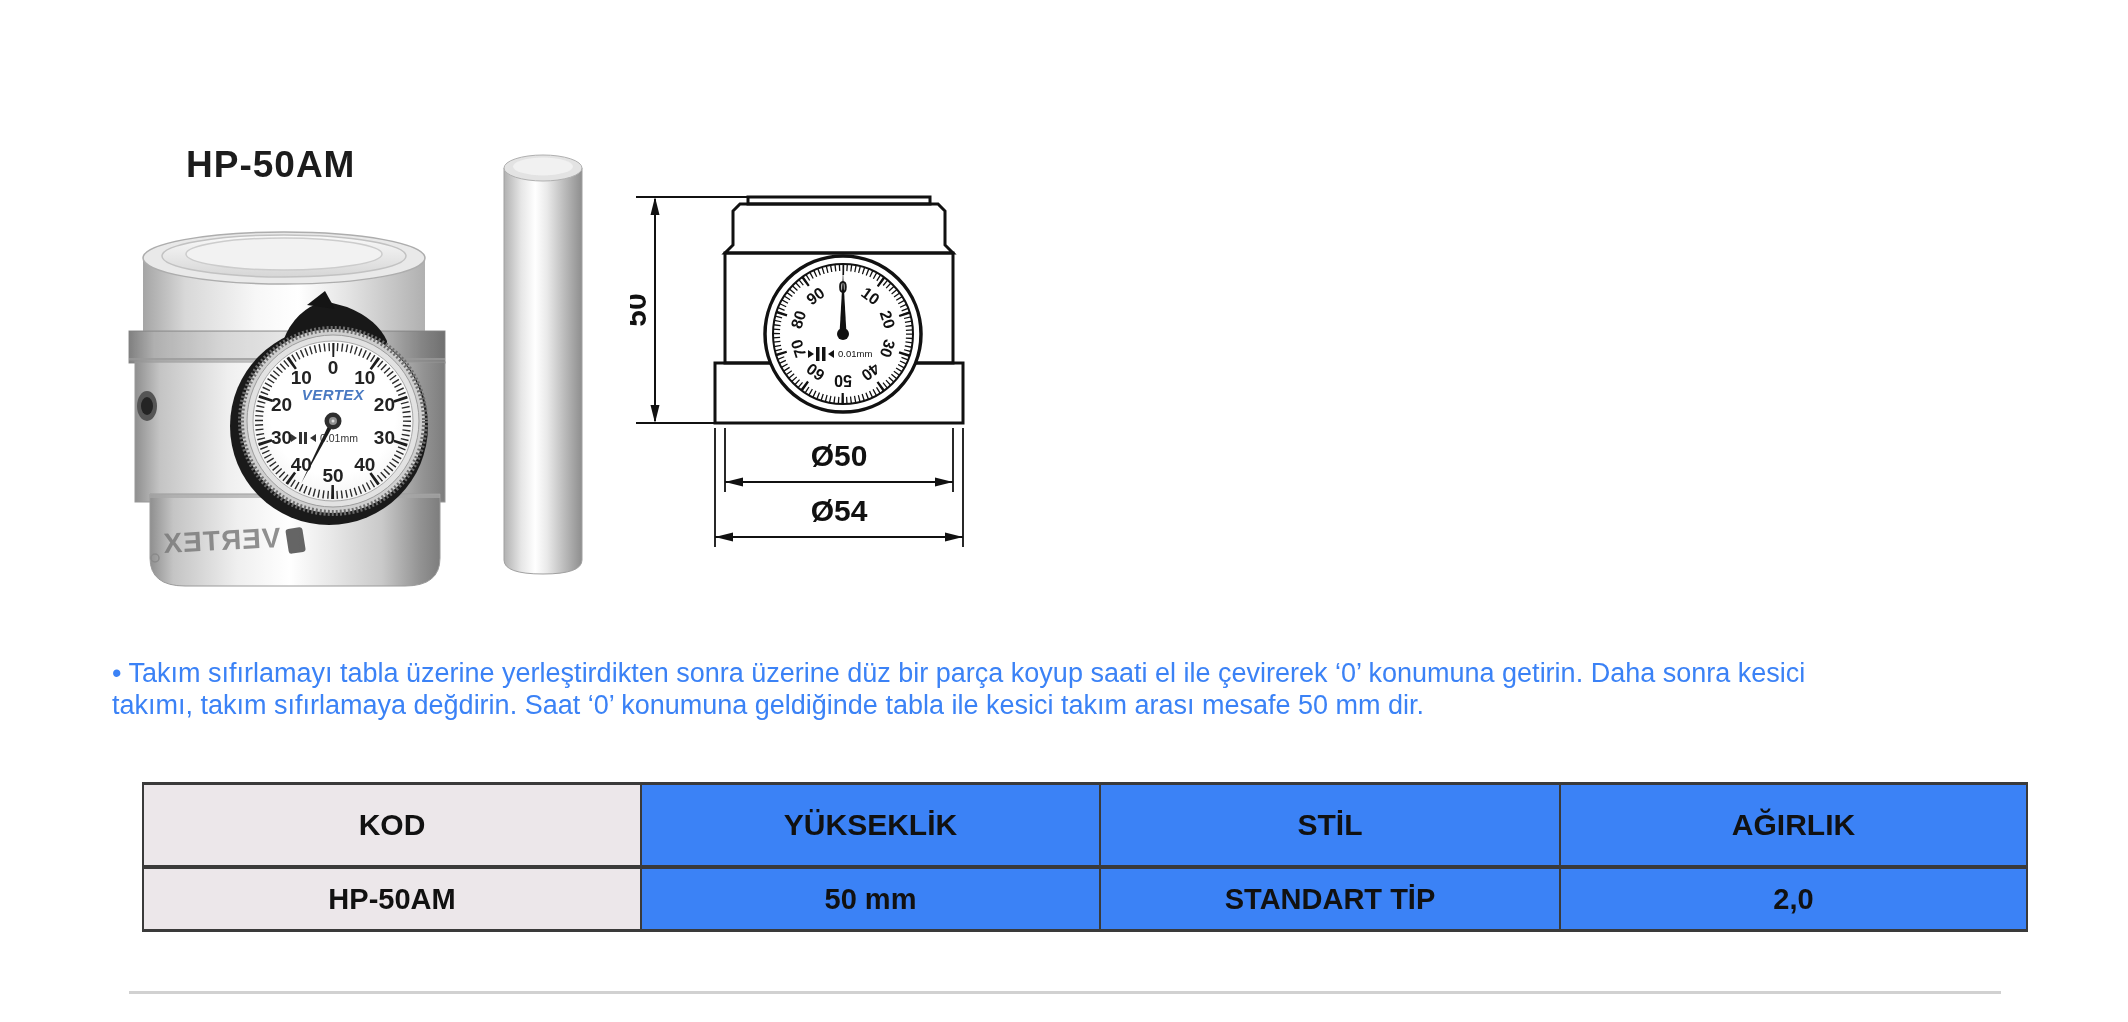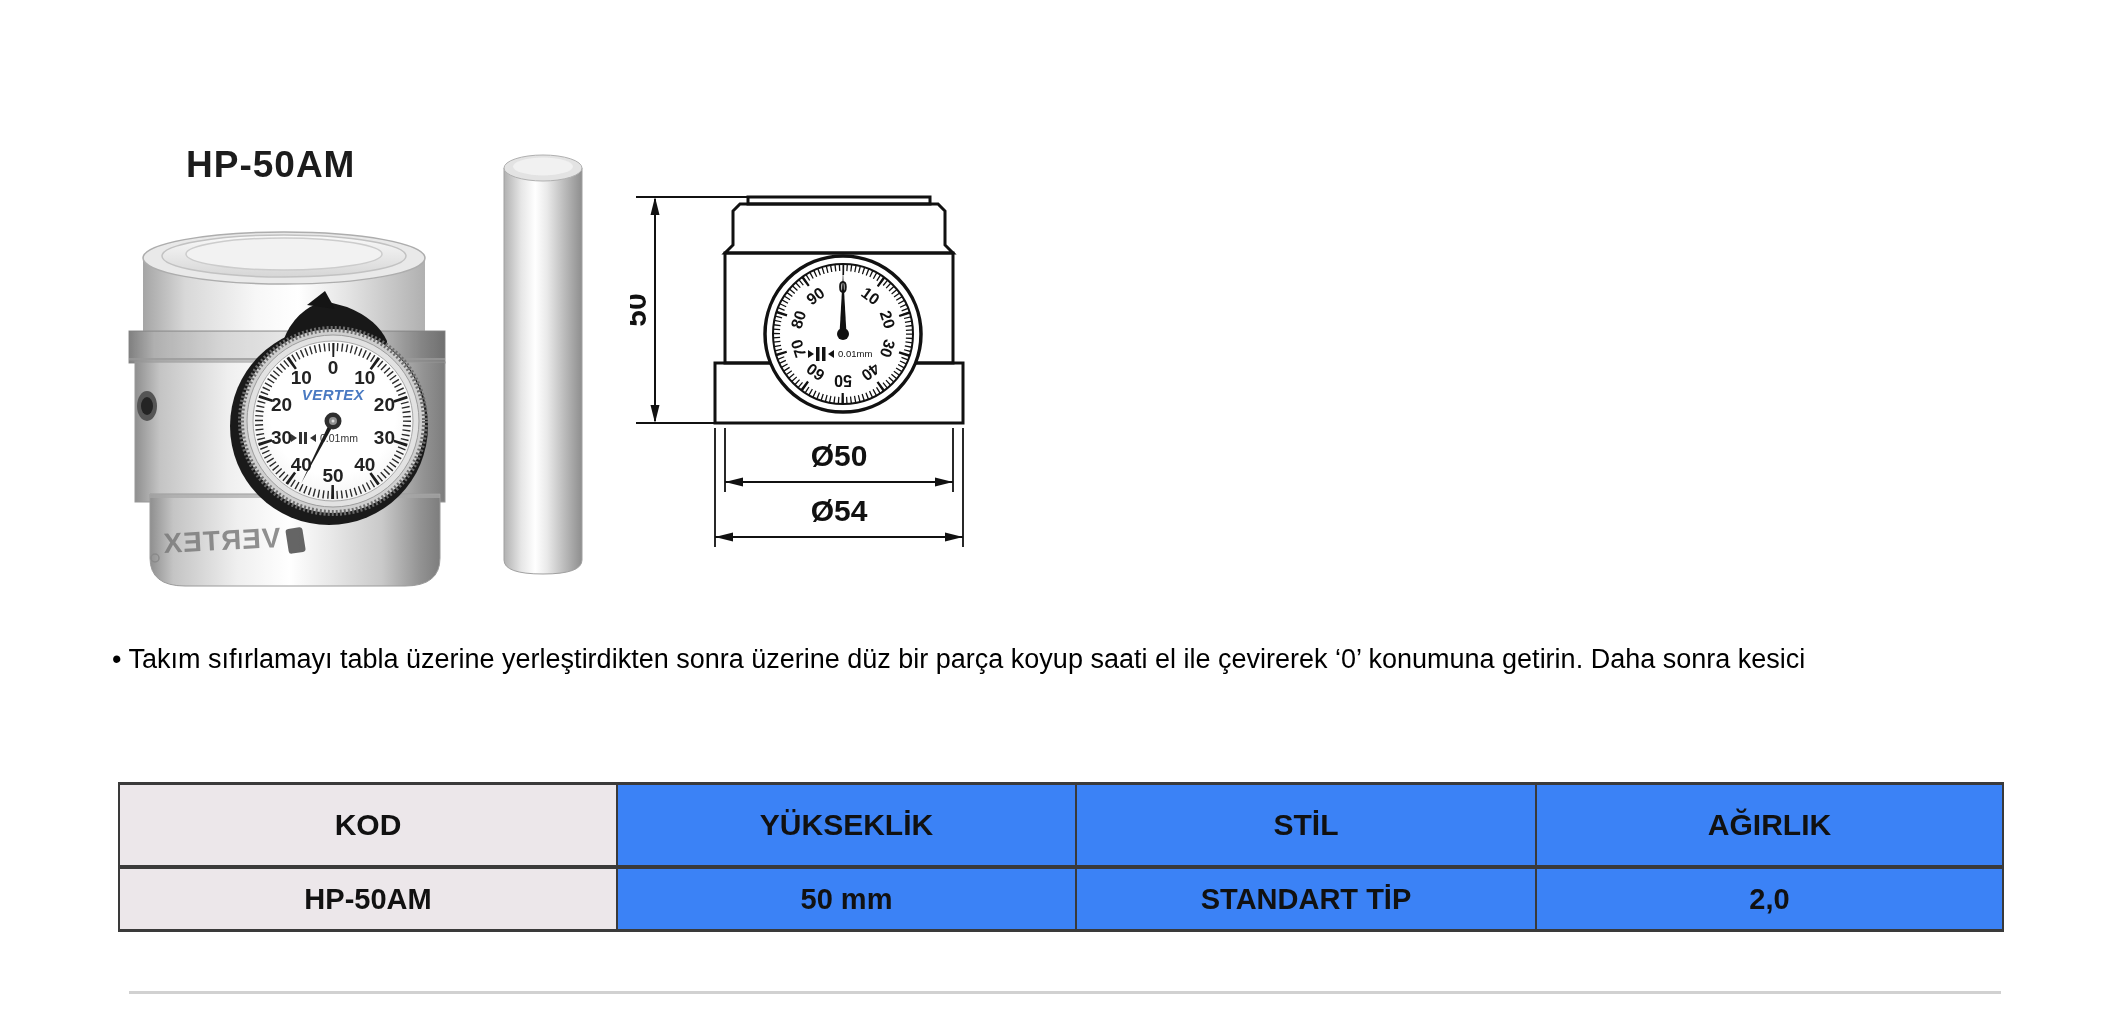--- a/index.html
+++ b/index.html
@@ -5,23 +5,23 @@
   html,body{margin:0;padding:0;background:#ffffff;}
   .page{position:relative;width:2128px;height:1022px;background:#ffffff;overflow:hidden;
         font-family:"Liberation Sans", sans-serif;color:#141414;}
   .title{position:absolute;left:163px;top:38px;font-size:50px;font-weight:bold;
          letter-spacing:.5px;color:#161616;white-space:nowrap;}
   .model{position:absolute;left:186px;top:144px;font-size:37px;font-weight:bold;
          letter-spacing:1px;color:#1c1c1c;white-space:nowrap;}
   .photo-svg{position:absolute;left:127px;top:228px;}
   .rod-svg{position:absolute;left:500px;top:152px;}
   .draw-svg{position:absolute;left:630px;top:185px;}
-  .desc{position:absolute;left:112px;top:643px;font-size:27px;line-height:32px;color:#000000;}
+  .desc{position:absolute;left:112px;top:657px;font-size:27px;line-height:32px;color:#3b82f6;}
   .desc div{white-space:nowrap;}
-  table.spec{position:absolute;left:118px;top:782px;width:1884px;border-collapse:collapse;
+  table.spec{position:absolute;left:142px;top:782px;width:1884px;border-collapse:collapse;
              table-layout:fixed;border-radius:8px;}
   table.spec th, table.spec td{border:2px solid #3a3a3a;border-top-width:3px;border-bottom-width:3px;
              text-align:center;vertical-align:middle;font-weight:bold;color:#111;background:#3b82f6;}
   table.spec th{height:78px;font-size:30px;}
   table.spec td{height:58px;font-size:29px;}
   table.spec th.kod, table.spec td.kod{background:#ece7ea;}
   table.spec tr.hdr th{border-bottom-width:4px;}
   .table-shadow{position:absolute;left:129px;top:991px;width:1872px;height:3px;
                 background:#c6c6c6;opacity:.8;}
   svg text{font-family:"Liberation Sans", sans-serif;}
@@ -205,20 +205,21 @@
       <line x1="333" y1="243" x2="333" y2="362"></line>
       <line x1="85" y1="352" x2="333" y2="352" stroke-width="2"></line>
     </g>
     <polygon points="85,352 103,347.5 103,356.5" fill="#111"></polygon>
     <polygon points="333,352 315,347.5 315,356.5" fill="#111"></polygon>
     <text x="209" y="336" text-anchor="middle" font-size="30" font-weight="600" fill="#111">Ø54</text>
   </svg>
 
   <div class="desc">
     <div>• Takım sıfırlamayı tabla üzerine yerleştirdikten sonra üzerine düz bir parça koyup saati el ile çevirerek ‘0’ konumuna getirin. Daha sonra kesici</div>
+    <div>takımı, takım sıfırlamaya değdirin. Saat ‘0’ konumuna geldiğinde tabla ile kesici takım arası mesafe 50 mm dir.</div>
   </div>
 
   <table class="spec">
     <colgroup>
       <col style="width:498px">
         <col style="width:459px">
         <col style="width:460px">
         <col style="width:467px">
     </colgroup>
     <tbody>

